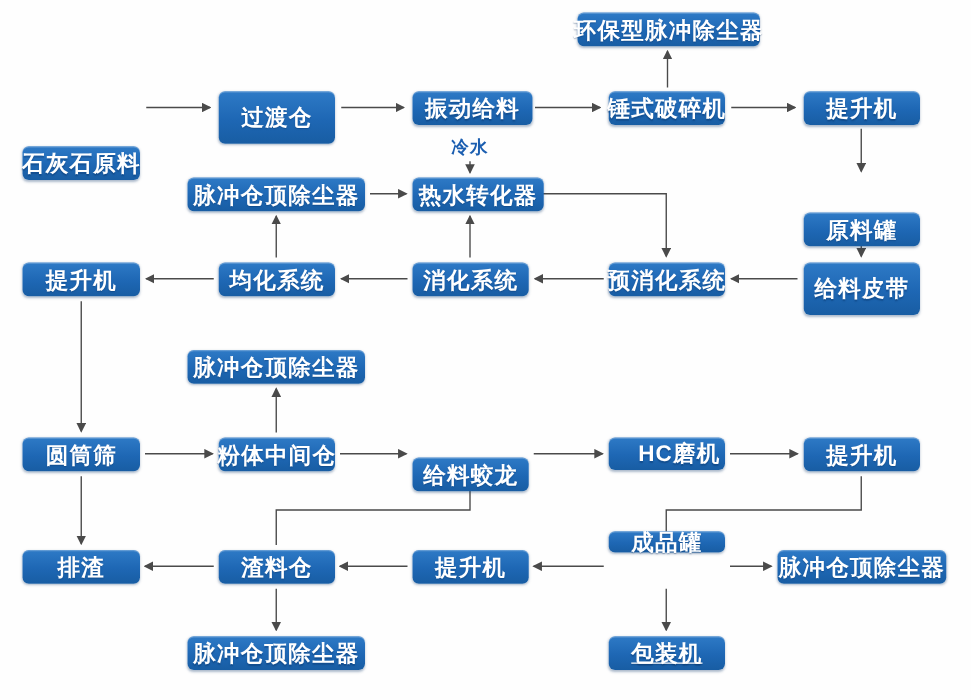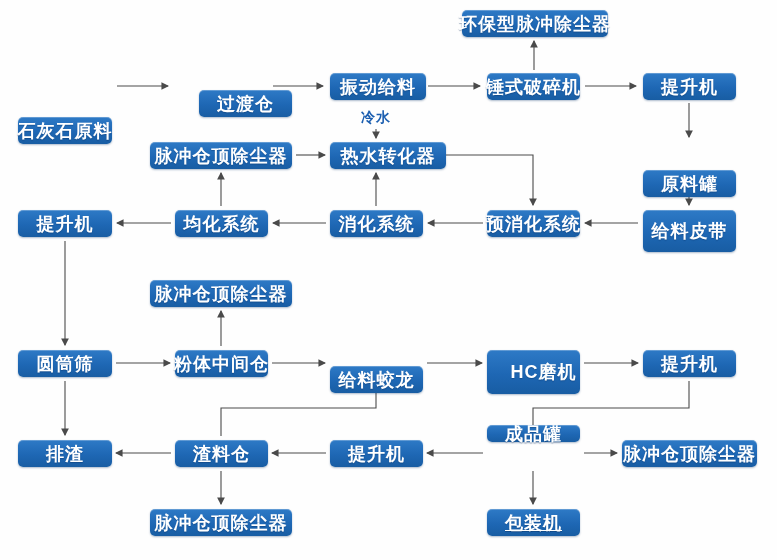--- a/index.html
+++ b/index.html
@@ -61,38 +61,38 @@
         <polyline points="483,453 427,453" class="edge" marker-end="url(#arrowhead)"></polyline>
         <polyline points="326,453 272,453" class="edge" marker-end="url(#arrowhead)"></polyline>
         <polyline points="171,453 116,453" class="edge" marker-end="url(#arrowhead)"></polyline>
         <polyline points="584,453 617,453" class="edge" marker-end="url(#arrowhead)"></polyline>
         <polyline points="221,471 221,504" class="edge" marker-end="url(#arrowhead)"></polyline>
         <polyline points="533,471 533,504" class="edge" marker-end="url(#arrowhead)"></polyline>
       </g>
   </svg>
   <div id="node-layer">
       <div class="node" style="left: 18px; top: 73px; width: 94px; height: 27px; margin-top: 44px;">石灰石原料</div>
-      <div class="node" style="left: 175px; top: 90px; width: 93px; height: 27px; margin-left: 24px;">过渡仓</div>
+      <div class="node" style="left: 175px; top: 73px; width: 93px; height: 42px;">过渡仓</div>
       <div class="node" style="left: 330px; top: 73px; width: 96px; height: 27px;">振动给料</div>
       <div class="node" style="left: 487px; top: 73px; width: 93px; height: 27px;">锤式破碎机</div>
       <div class="node" style="left: 643px; top: 73px; width: 93px; height: 27px;">提升机</div>
       <div class="node" style="left: 462px; top: 10px; width: 146px; height: 27px;">环保型脉冲除尘器</div>
       <div class="node" style="left: 150px; top: 142px; width: 142px; height: 27px;">脉冲仓顶除尘器</div>
-      <div class="node" style="left: 330px; top: 142px; width: 116px; height: 27px;">热水转化器</div>
+      <div class="node" style="left: 330px; top: 142px; width: 105px; height: 27px;">热水转化器</div>
       <div class="node" style="left: 643px; top: 142px; width: 93px; height: 27px; margin-top: 28px;">原料罐</div>
       <div class="node" style="left: 18px; top: 210px; width: 94px; height: 27px;">提升机</div>
       <div class="node" style="left: 175px; top: 210px; width: 93px; height: 27px;">均化系统</div>
       <div class="node" style="left: 330px; top: 210px; width: 93px; height: 27px;">消化系统</div>
       <div class="node" style="left: 487px; top: 210px; width: 93px; height: 27px;">预消化系统</div>
       <div class="node" style="left: 643px; top: 210px; width: 93px; height: 42px;">给料皮带</div>
       <div class="node" style="left: 150px; top: 280px; width: 142px; height: 27px;">脉冲仓顶除尘器</div>
       <div class="node" style="left: 18px; top: 350px; width: 94px; height: 27px;">圆筒筛</div>
       <div class="node" style="left: 175px; top: 350px; width: 93px; height: 27px;">粉体中间仓</div>
       <div class="node" style="left: 330px; top: 350px; width: 93px; height: 27px; margin-top: 16px;">给料蛟龙</div>
-      <div class="node" style="left: 487px; top: 350px; width: 93px; height: 44px; padding-left: 20px;">HC磨机</div>
+      <div class="node" style="left: 487px; top: 350px; width: 93px; height: 26px; padding-left: 20px;">HC磨机</div>
       <div class="node" style="left: 643px; top: 350px; width: 93px; height: 27px;">提升机</div>
       <div class="node" style="left: 18px; top: 440px; width: 94px; height: 27px;">排渣</div>
       <div class="node" style="left: 175px; top: 440px; width: 93px; height: 27px;">渣料仓</div>
       <div class="node" style="left: 330px; top: 440px; width: 93px; height: 27px;">提升机</div>
       <div class="node" style="left: 487px; top: 425px; width: 93px; height: 17px;">成品罐</div>
       <div class="node" style="left: 622px; top: 440px; width: 135px; height: 27px;">脉冲仓顶除尘器</div>
       <div class="node" style="left: 150px; top: 509px; width: 142px; height: 27px;">脉冲仓顶除尘器</div>
       <div class="node" style="left: 487px; top: 509px; width: 93px; height: 27px; text-decoration: underline;">包装机</div>
       <div class="flow-label" style="left: 354px; top: 108px; width: 44px; height: 20px;">冷水</div>
     </div>

